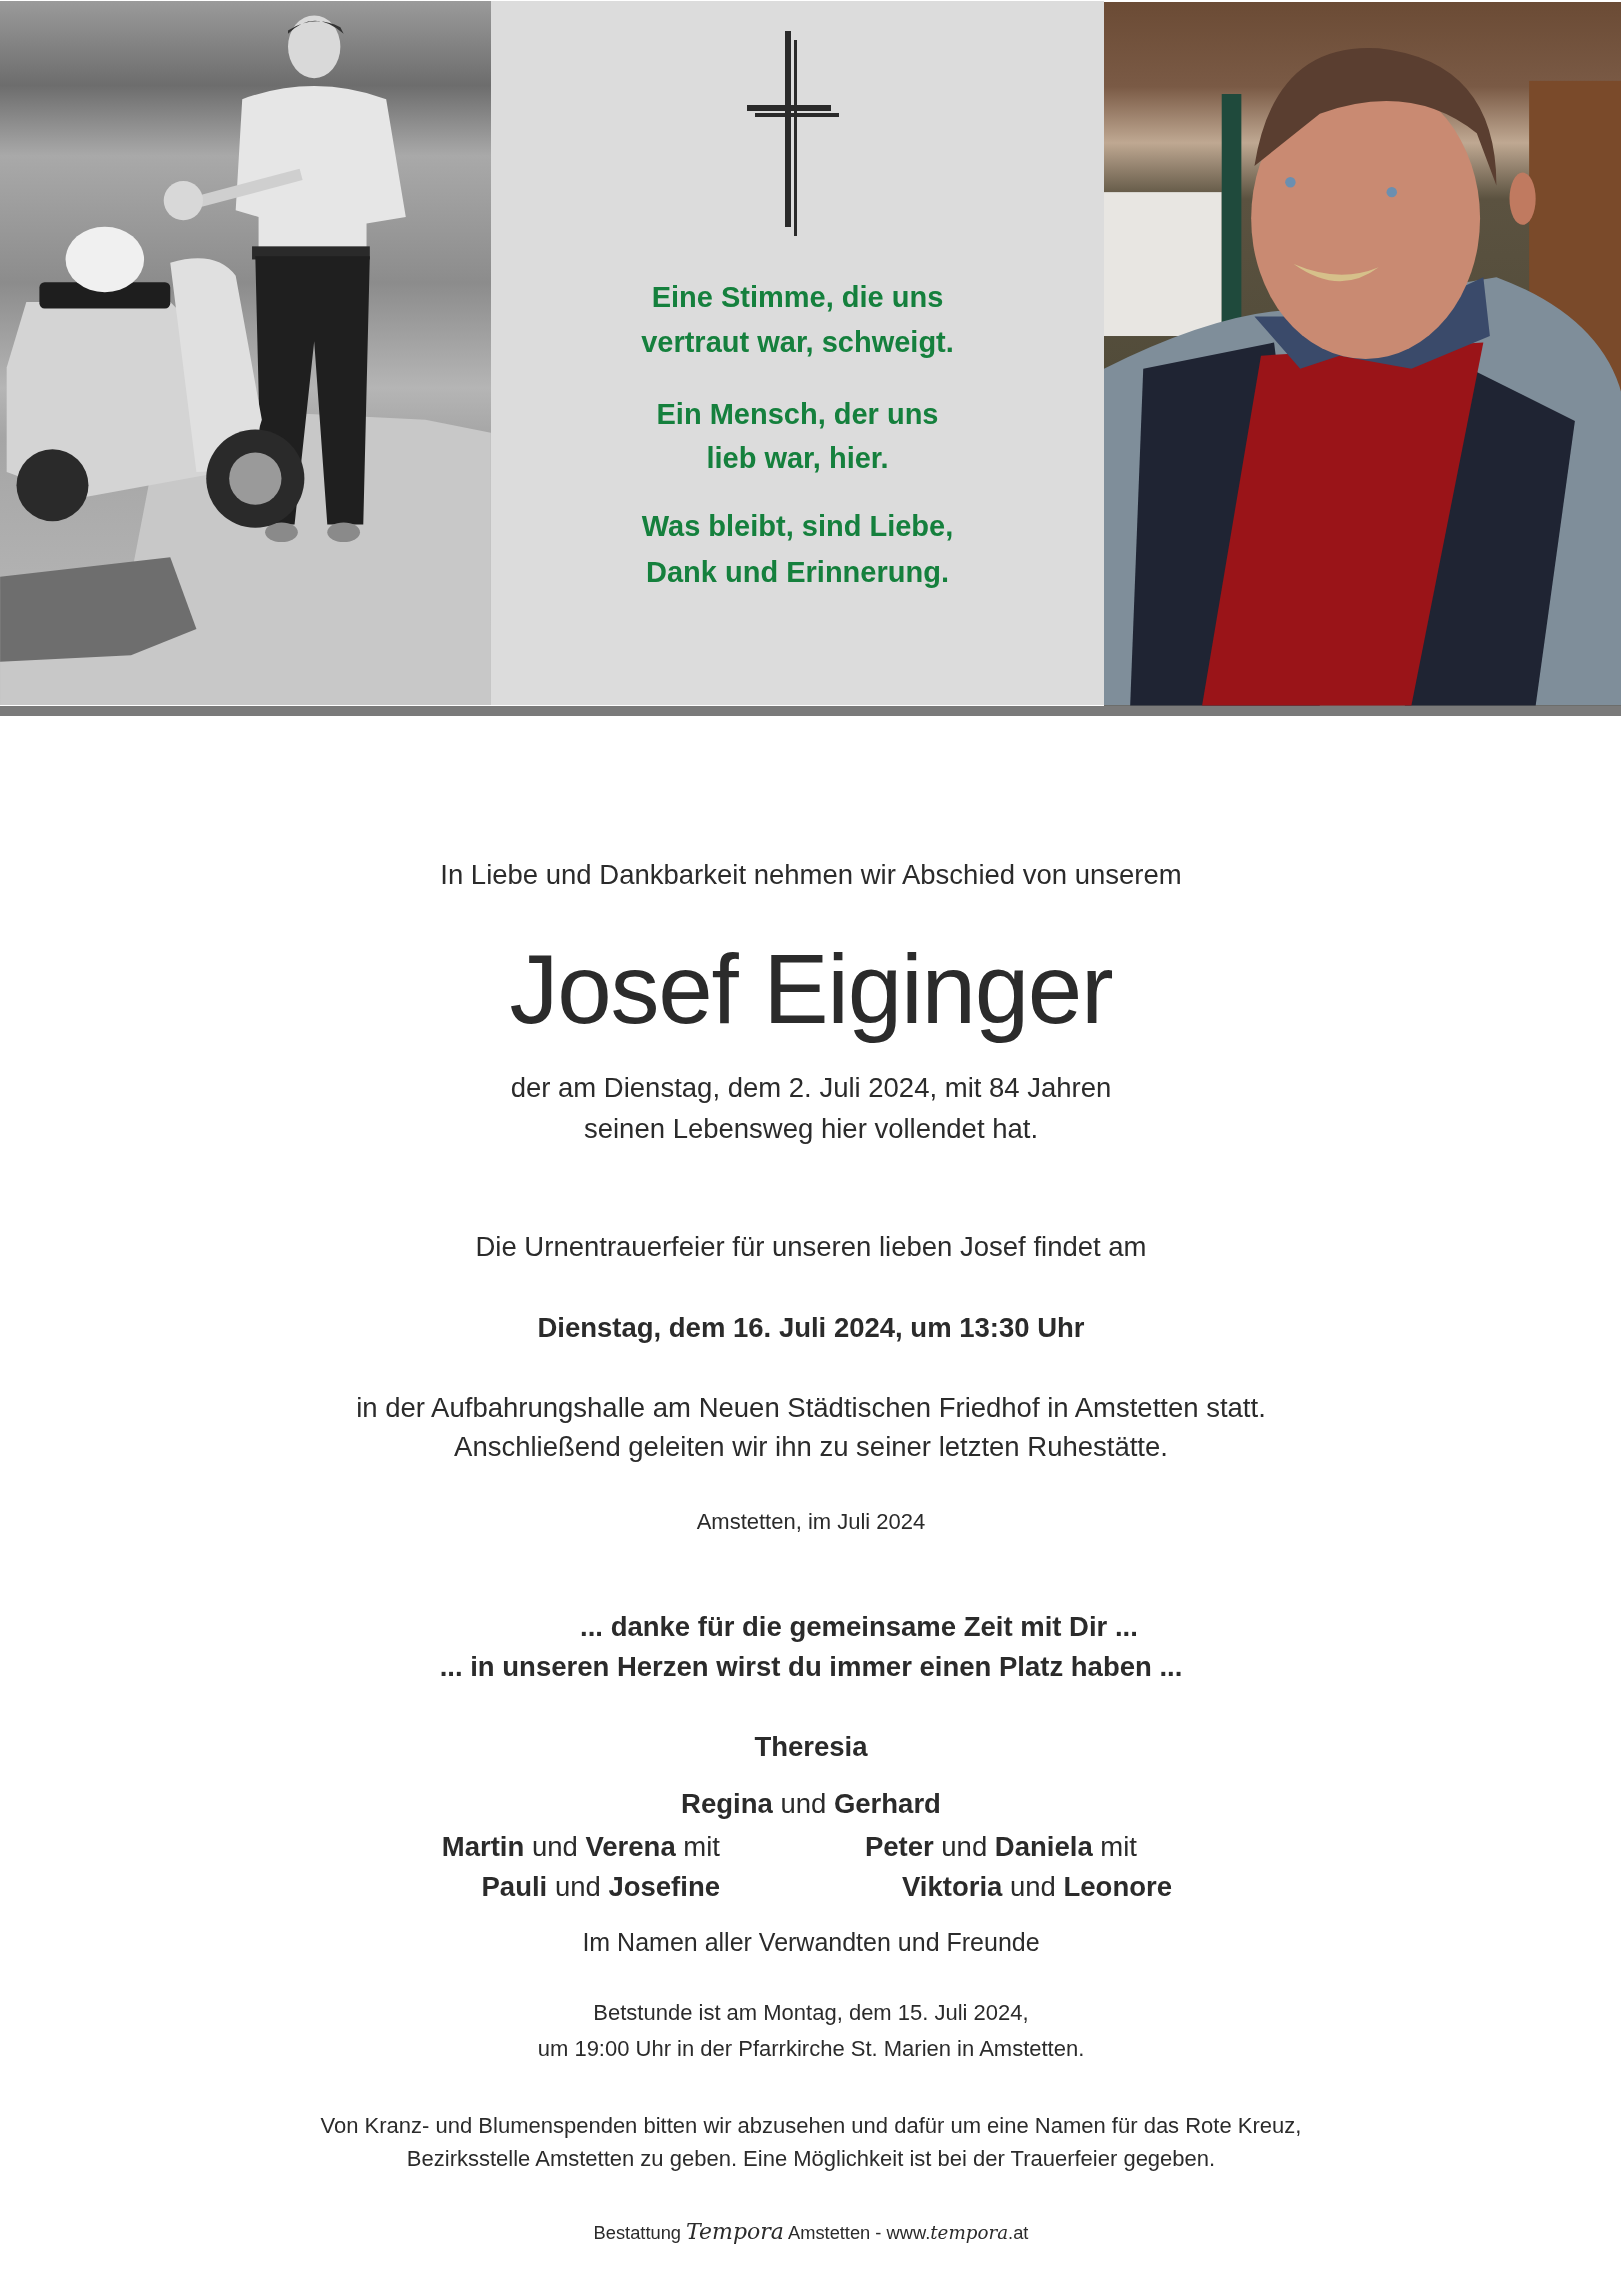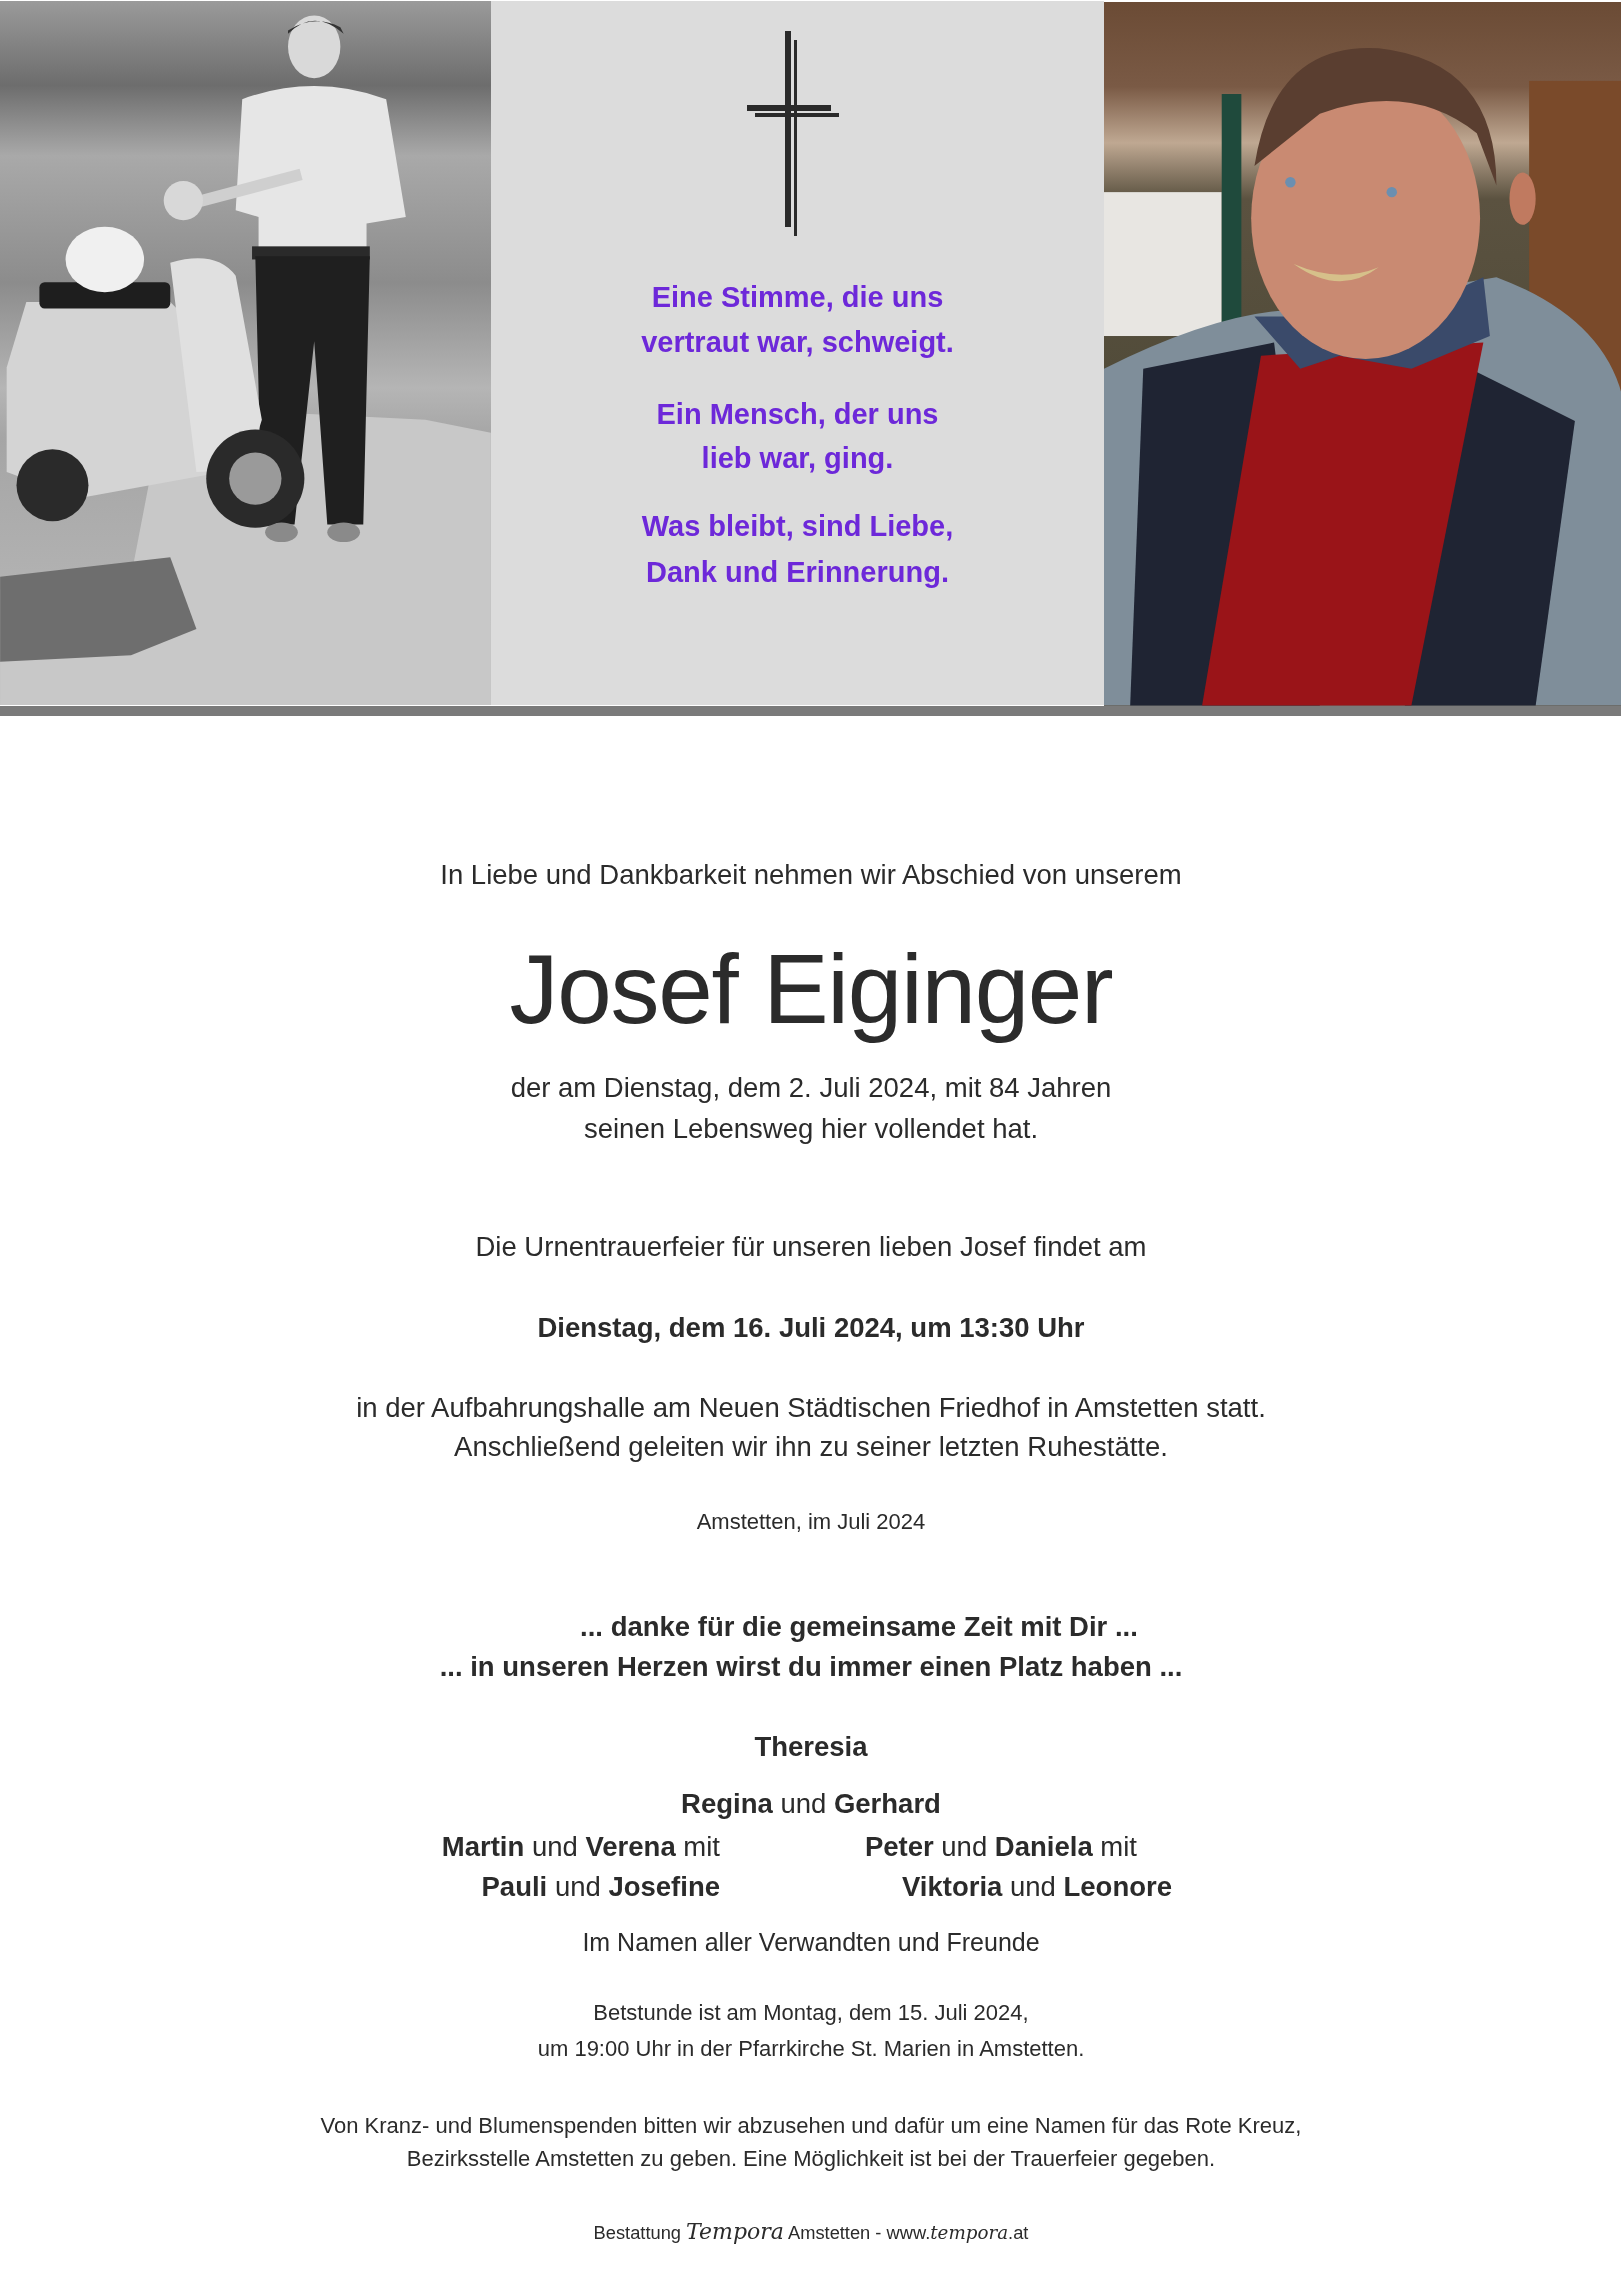--- a/index.html
+++ b/index.html
@@ -16,21 +16,21 @@
   #center-panel { left: 491px; top: 1.3px; width: 613px; height: 704px; background: #dcdcdc; }
   #photo-right { left: 1104px; top: 2px; width: 518px; height: 704px; overflow: hidden;
     background: linear-gradient(180deg, #6b4b35 0%, #7a5a45 12%, #bfa892 20%, #5b5240 28%, #4f4a38 60%, #5a4d3d 100%); }
   #divider-bar { left: 0; top: 706px; width: 1622px; height: 9.8px; background: #7a7a7a; }
 
   
   .cross-part { position: absolute; background: #2a2a2a; }
 
   
   .verse { position: absolute; left: 491px; width: 613px; text-align: center;
-    font-weight: bold; font-size: 29px; color: #6d28d9; line-height: 46px; }
+    font-weight: bold; font-size: 29px; color: #15803d; line-height: 46px; }
 
   
   .line { position: absolute; left: 0; width: 1622px; text-align: center; white-space: nowrap; }
   .reg { font-size: 27.5px; }
   .bold { font-weight: bold; }
   .small { font-size: 22px; }
   .name-title { font-size: 98px; letter-spacing: -1.3px; color: #2b2b2b; }
   .col { position: absolute; text-align: right; white-space: nowrap; font-size: 27.5px; }
   .footer { font-size: 18.3px; }
   .script { font-family: "DejaVu Serif", serif; font-style: italic; }
@@ -71,21 +71,21 @@
   <div>
     <div class="cross-part" style="left:785px; top:31px; width:5.9px; height:196px;"></div>
     <div class="cross-part" style="left:794px; top:40px; width:3.3px; height:196px;"></div>
     <div class="cross-part" style="left:747px; top:105px; width:84px; height:5.9px;"></div>
     <div class="cross-part" style="left:755px; top:113px; width:84px; height:3.9px;"></div>
   </div>
 
   <div class="verse" style="top:274px;">Eine Stimme, die uns</div>
   <div class="verse" style="top:319px;">vertraut war, schweigt.</div>
   <div class="verse" style="top:391px;">Ein Mensch, der uns</div>
-  <div class="verse" style="top:435px;">lieb war, ging.</div>
+  <div class="verse" style="top:435px;">lieb war, hier.</div>
   <div class="verse" style="top:503px;">Was bleibt, sind Liebe,</div>
   <div class="verse" style="top:549px;">Dank und Erinnerung.</div>
 
   <div id="photo-right" class="abs">
     <svg width="518" height="704" viewBox="0 0 792 1075">
       <rect x="0" y="290" width="180" height="220" fill="#e8e6e2"></rect>
       <rect x="180" y="140" width="30" height="360" fill="#1f4a3c"></rect>
       <rect x="650" y="120" width="142" height="560" fill="#7a4a2a"></rect>
 
       <path d="M0 560 Q180 470 300 470 L600 420 Q760 480 792 600 L792 1075 L0 1075 Z" fill="#7f8e9a"></path>

